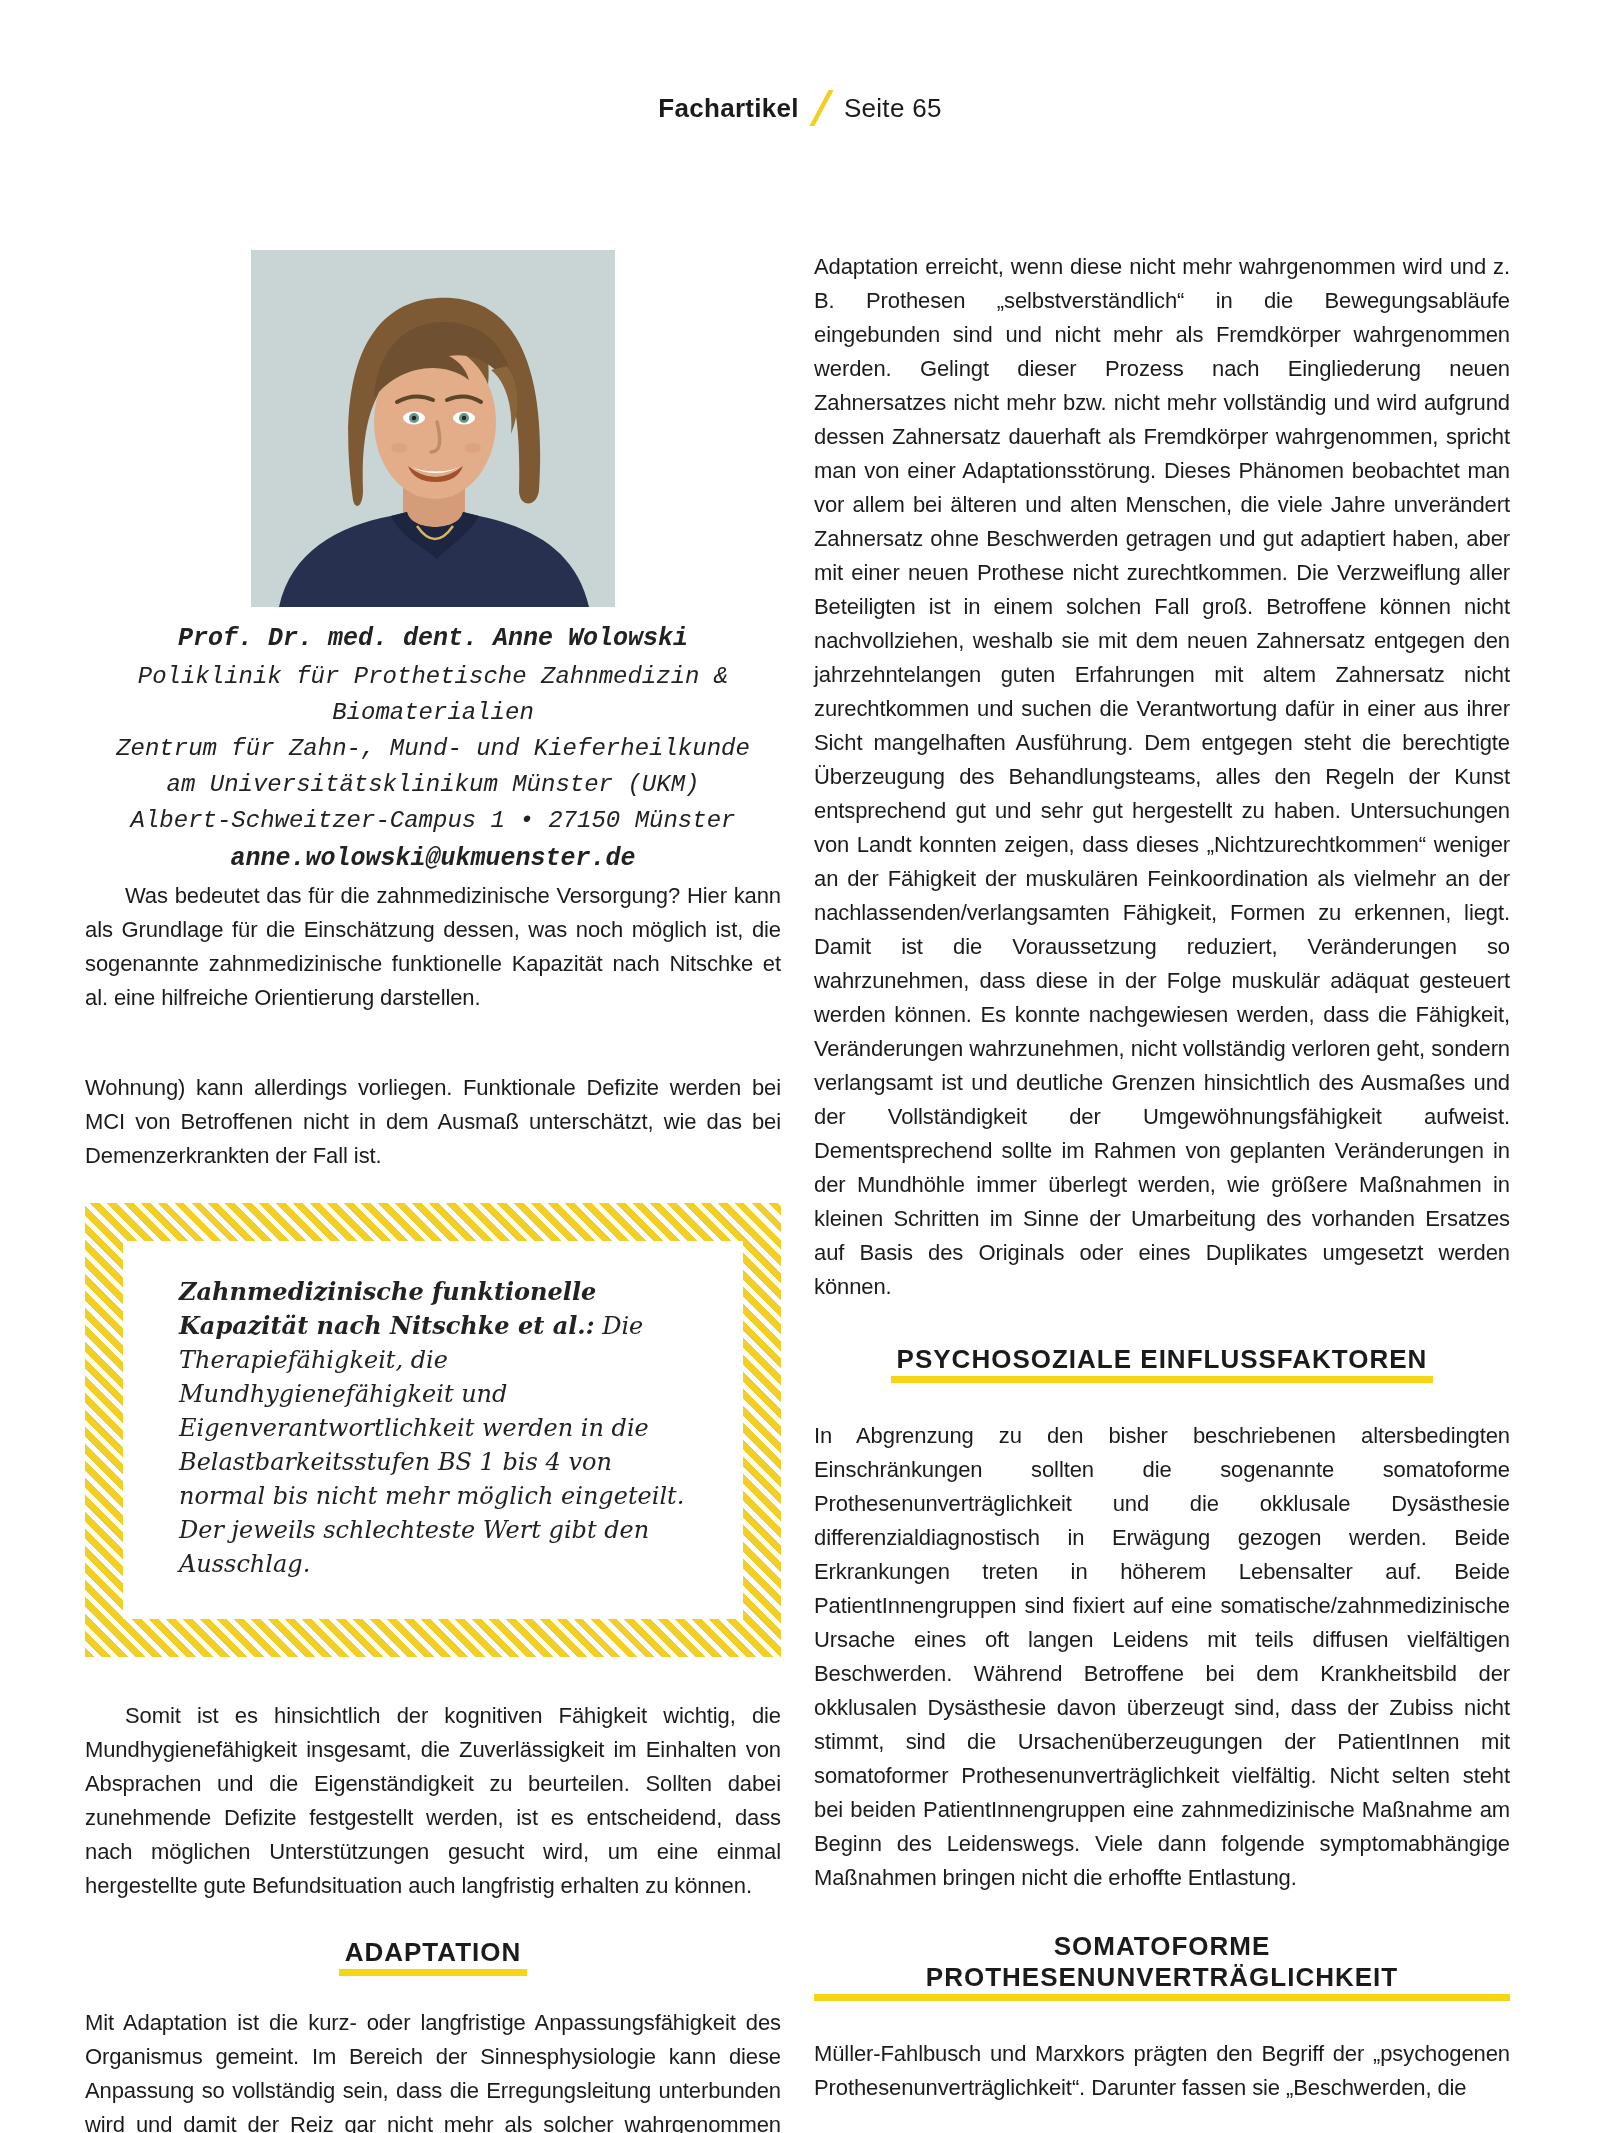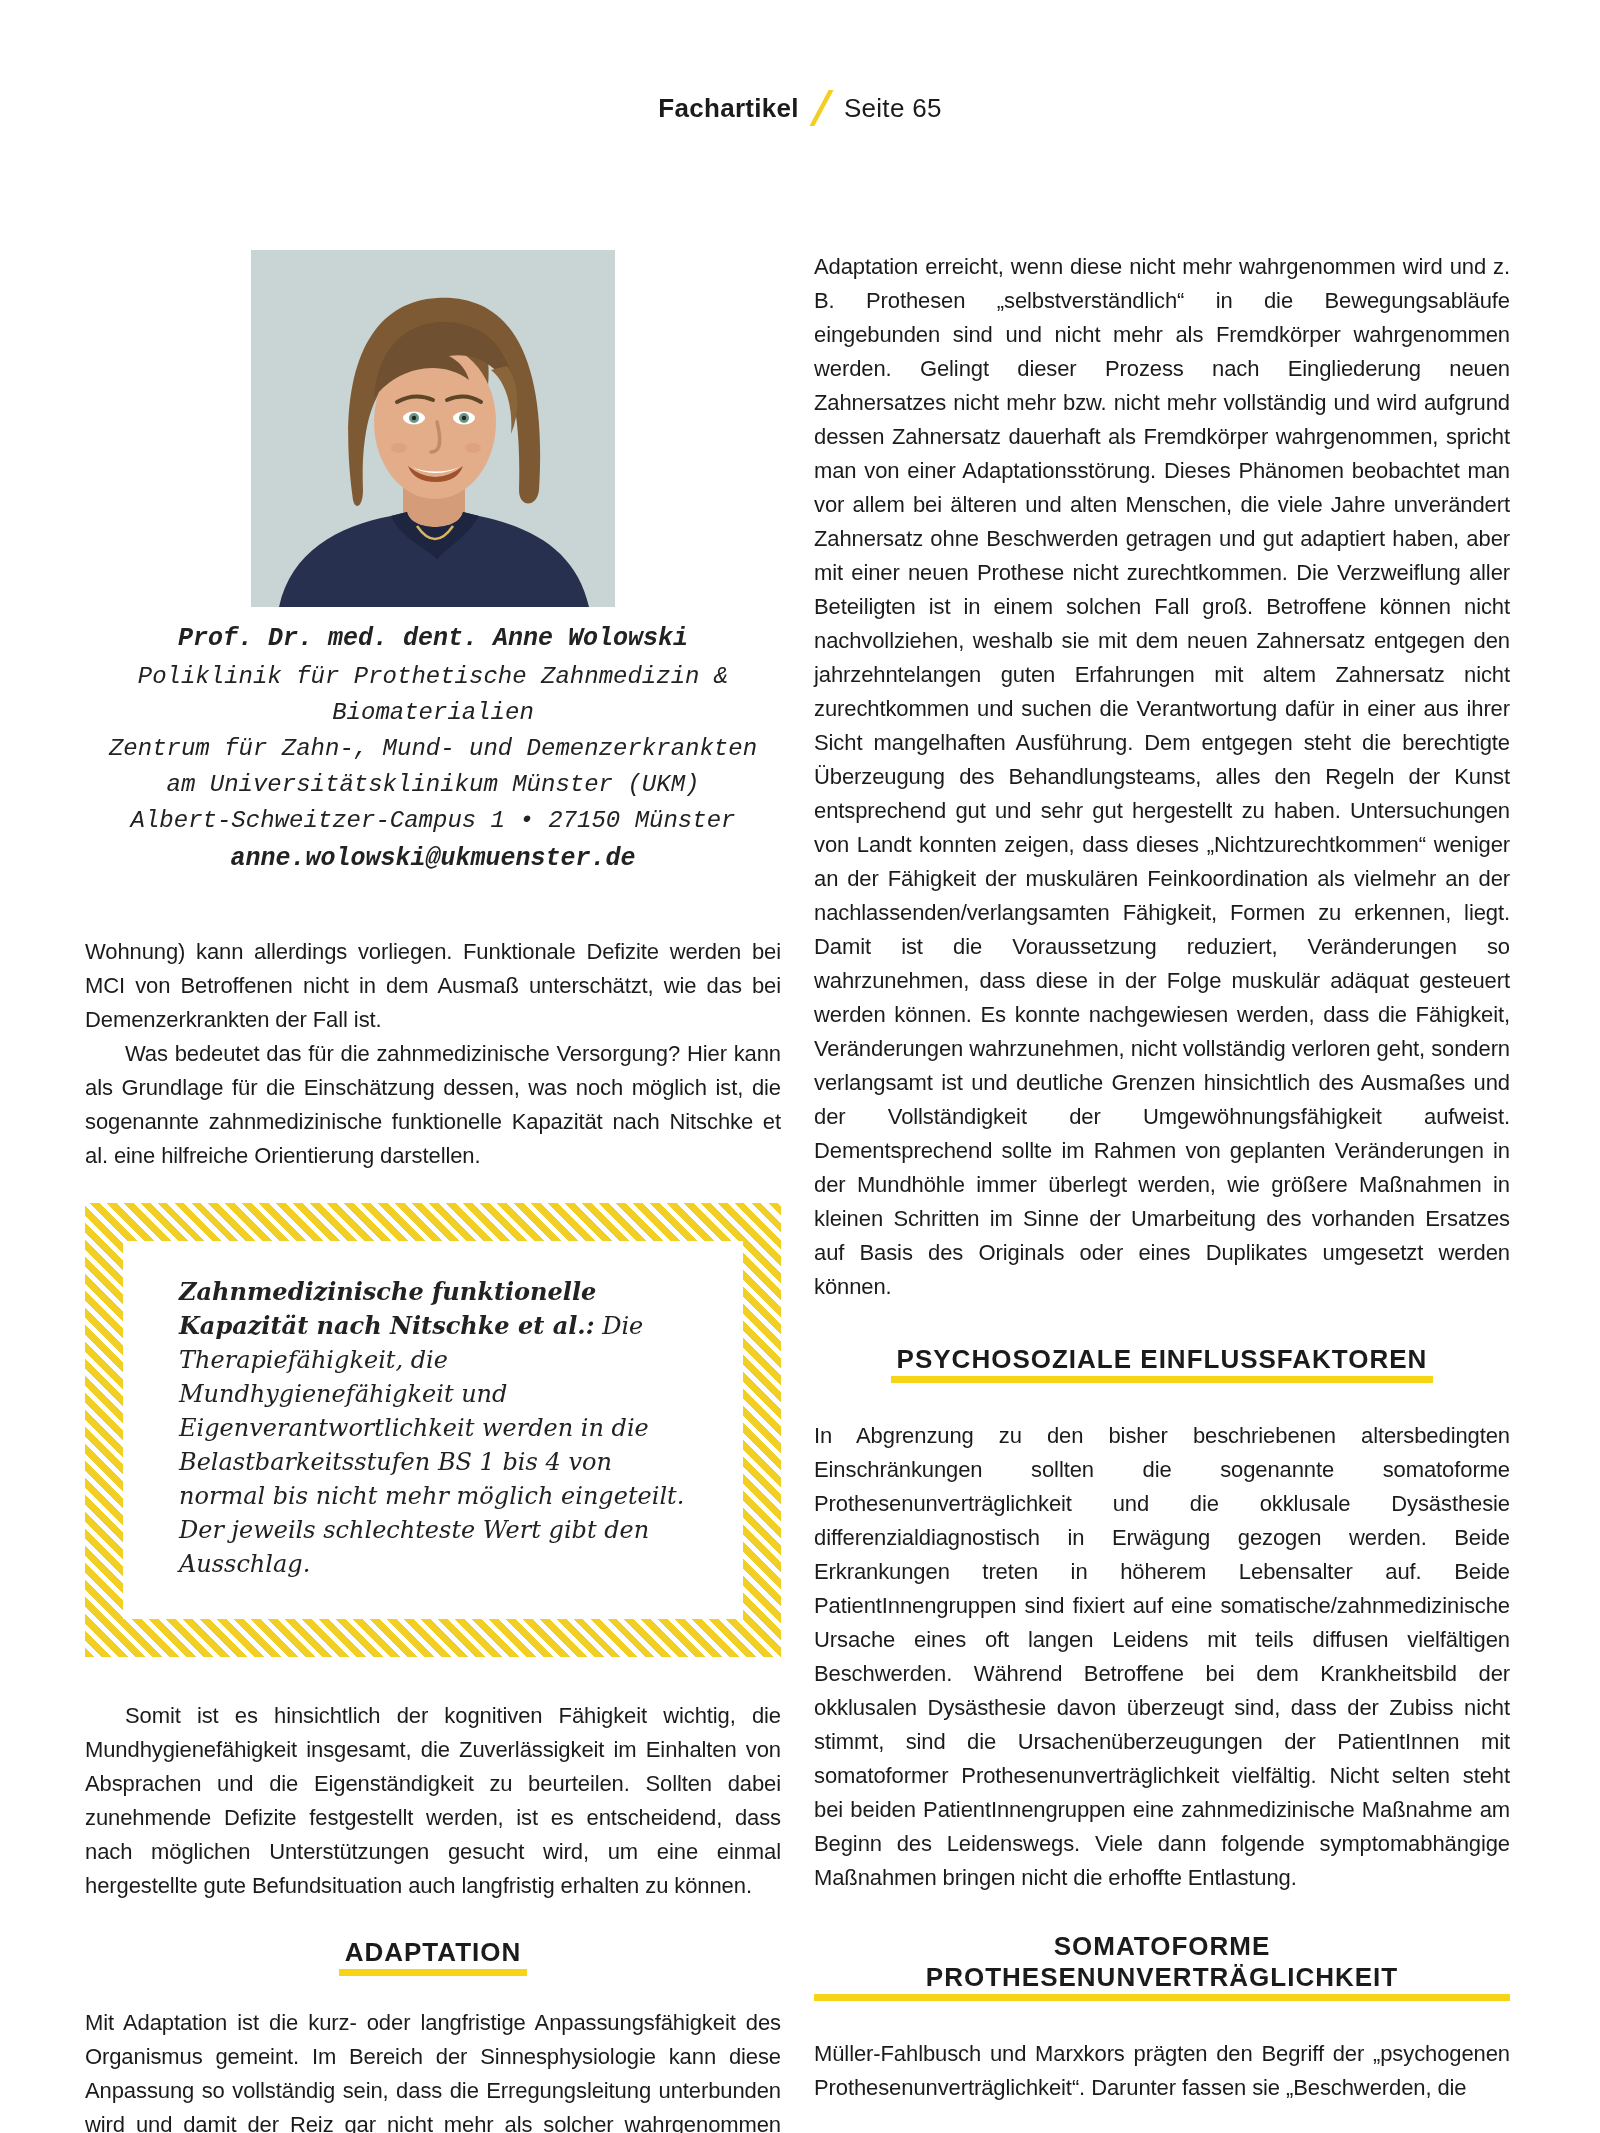--- a/index.html
+++ b/index.html
@@ -133,28 +133,28 @@
           <path d="M28 357 C40 302 86 276 140 266 L156 262 C160 282 208 282 212 262 L228 266 C286 278 326 304 338 357 Z" fill="#27304e"></path>
           <path d="M140 266 C150 290 180 300 186 310 C192 300 216 288 228 266 L212 262 C208 282 160 282 156 262 Z" fill="#1d2540"></path>
 
           <path d="M166 276 q18 26 36 0" stroke="#d8b560" stroke-width="2.5" fill="none"></path>
         </svg>
       </figure>
 
       <div class="authorblock">
         <div class="a-name">Prof. Dr. med. dent. Anne Wolowski</div>
         <div class="a-line">Poliklinik für Prothetische Zahnmedizin &amp; Biomaterialien</div>
-        <div class="a-line">Zentrum für Zahn-, Mund- und Demenzerkrankten</div>
+        <div class="a-line">Zentrum für Zahn-, Mund- und Kieferheilkunde</div>
         <div class="a-line">am Universitätsklinikum Münster (UKM)</div>
         <div class="a-line">Albert-Schweitzer-Campus 1 • 27150 Münster</div>
         <div class="a-email">anne.wolowski@ukmuenster.de</div>
       </div>
 
+      <p class="body indent">Was bedeutet das für die zahnmedizinische Versorgung? Hier kann als Grundlage für die Einschätzung dessen, was noch möglich ist, die sogenannte zahnmedizinische funktionelle Kapazität nach Nitschke et al. eine hilfreiche Orientierung darstellen.</p>
       <p class="body first">Wohnung) kann allerdings vorliegen. Funktionale Defizite werden bei MCI von Betroffenen nicht in dem Ausmaß unterschätzt, wie das bei Demenzerkrankten der Fall ist.</p>
-      <p class="body indent">Was bedeutet das für die zahnmedizinische Versorgung? Hier kann als Grundlage für die Einschätzung dessen, was noch möglich ist, die sogenannte zahnmedizinische funktionelle Kapazität nach Nitschke et al. eine hilfreiche Orientierung darstellen.</p>
 
       <div class="infobox">
         <div class="infobox-inner">
           <p><span class="lead">Zahnmedizinische funktionelle Kapazität nach Nitschke et al.:</span><span> Die Therapiefähigkeit, die Mundhygienefähigkeit und Eigenverantwortlichkeit werden in die Belastbarkeitsstufen BS 1 bis 4 von normal bis nicht mehr möglich eingeteilt. Der jeweils schlechteste Wert gibt den Ausschlag.</span></p>
         </div>
       </div>
 
       <p class="body indent" style="margin-top:42px;">Somit ist es hinsichtlich der kognitiven Fähigkeit wichtig, die Mundhygienefähigkeit insgesamt, die Zuverlässigkeit im Einhalten von Absprachen und die Eigenständigkeit zu beurteilen. Sollten dabei zunehmende Defizite festgestellt werden, ist es entscheidend, dass nach möglichen Unterstützungen gesucht wird, um eine einmal hergestellte gute Befundsituation auch langfristig erhalten zu können.</p>
 
       <h2 class="heading"><span class="hd">ADAPTATION</span></h2>

